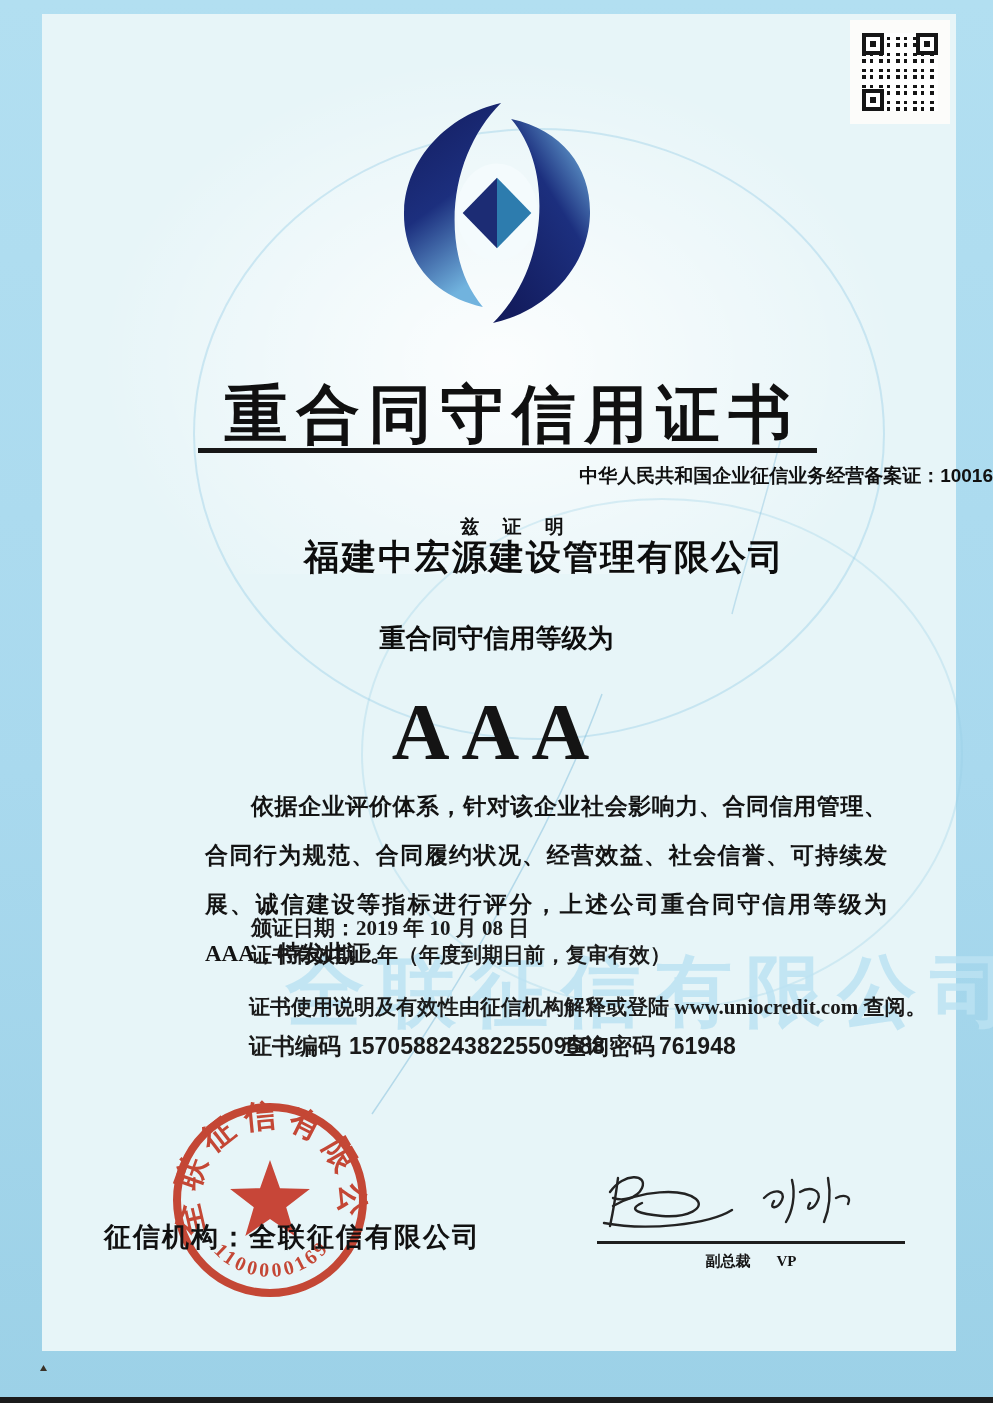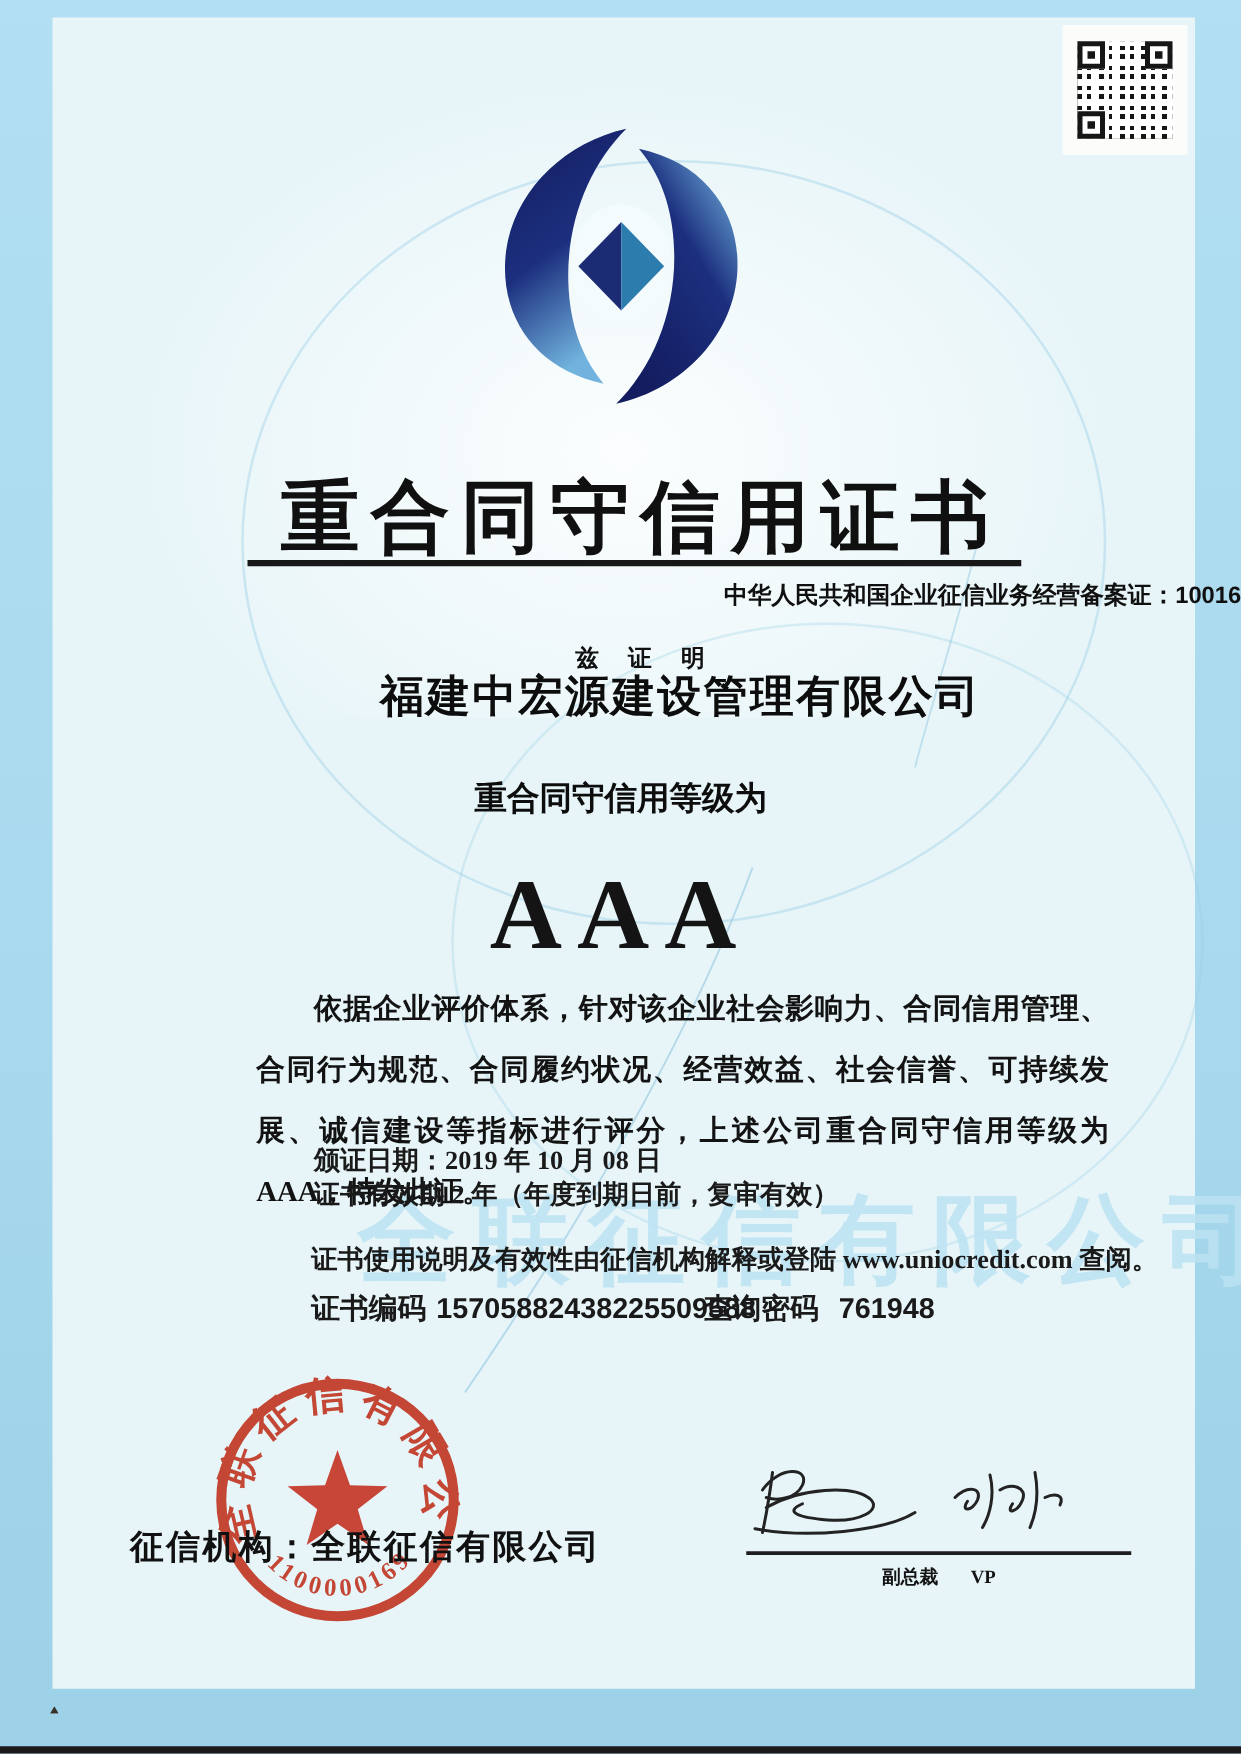--- a/index.html
+++ b/index.html
@@ -37,21 +37,21 @@
   .para{position:absolute;left:205px;top:782px;width:682px;margin:0;
         font-family:"Liberation Serif",serif;font-size:23px;font-weight:600;line-height:49px;
         text-align:justify;text-indent:2em;color:#131313;z-index:3;}
   .line{position:absolute;font-family:"Liberation Serif",serif;font-size:21px;font-weight:600;color:#1a1a1a;z-index:3;}
   .l-date{left:251px;top:914px;}
   .l-valid{left:251px;top:941px;}
   .l-usage{left:249px;top:949px;margin-top:44px;}
   .l-codes{left:249px;top:1031px;font-family:"Liberation Sans",sans-serif;font-size:23px;font-weight:600;}
   .l-codes .val{margin-left:8px;}
   .l-query{position:absolute;left:563px;top:1031px;font-size:23px;font-weight:600;color:#1a1a1a;z-index:3;}
-  .l-query .val{margin-left:16px;}
+  .l-query .val{margin-left:4px;}
   
   .seal{position:absolute;left:120px;top:1050px;width:300px;height:300px;z-index:4;opacity:.93;}
   .seal text{font-family:"Liberation Serif",serif;font-weight:bold;fill:#c23a27;}
   .issuer{position:absolute;left:104px;top:1219px;font-size:27px;font-weight:bold;letter-spacing:2px;color:#111;z-index:5;}
   .signature{position:absolute;left:596px;top:1168px;width:300px;height:66px;z-index:3;}
   .sig-rule{position:absolute;left:597px;top:1241px;width:308px;height:3px;background:#1e1e1e;z-index:3;}
   .sig-titles{position:absolute;left:597px;top:1252px;width:308px;text-align:center;font-size:15px;
               font-weight:bold;color:#141414;z-index:3;}
   .sig-titles .en{margin-left:26px;font-family:"Liberation Serif",serif;}
   

